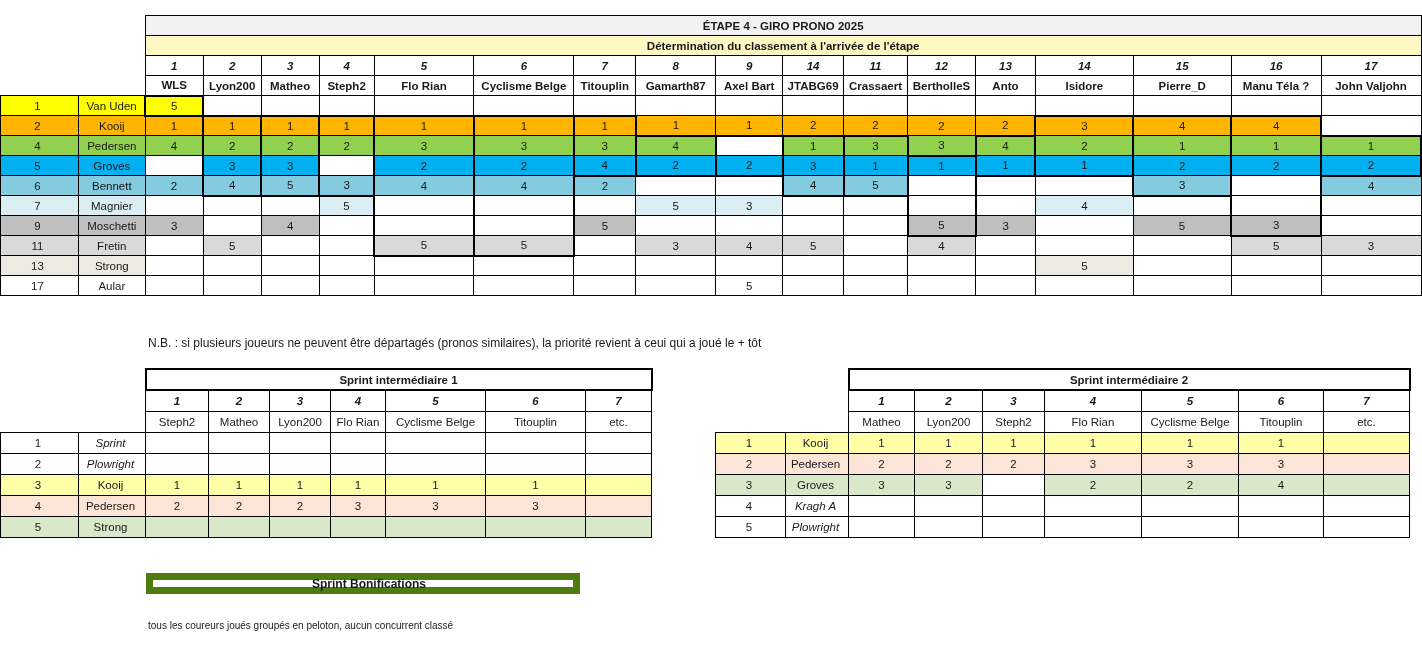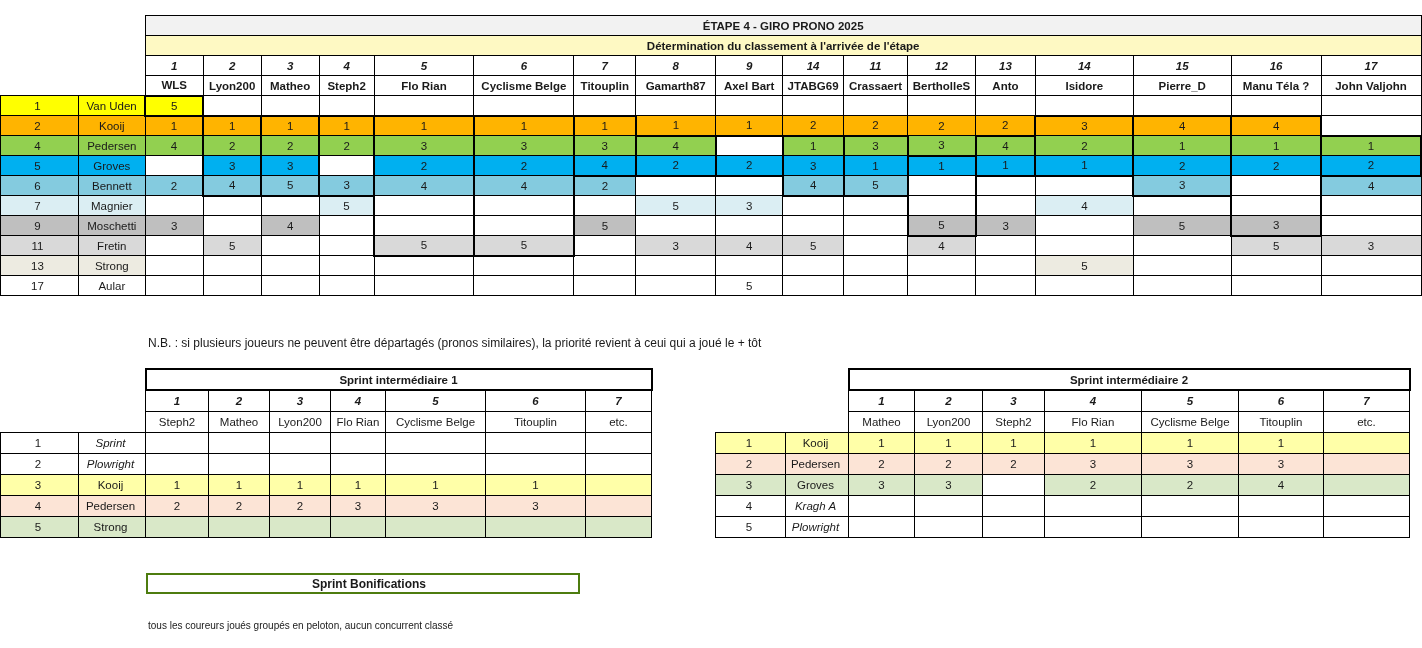--- a/index.html
+++ b/index.html
@@ -48,21 +48,21 @@
   #sprint1{position:absolute;left:0;top:368px;}
   #sprint2{position:absolute;left:715px;top:368px;}
   .sp-rank{text-align:right;padding-right:3px;font-size:11.5px;}
   .sp-rider{text-align:right;padding-right:3px;font-size:11.5px;}
   .y-fill{background:#ffffa8;}
   .p-fill{background:#fce4d6;}
   .g-fill{background:#d9e8c8;}
 
   
   #bonif-box{position:absolute;left:146px;top:573px;width:434px;height:21px;
-             border:2px solid #4d7c0f;box-sizing:border-box;display:flex;
+             border:7px solid #4d7c0f;box-sizing:border-box;display:flex;
              align-items:center;justify-content:center;font-weight:bold;font-size:12px;background:#fff;padding-left:12px;}
   #bonif-note{position:absolute;left:148px;top:620px;font-size:10px;white-space:nowrap;}
 </style>
 </head>
 <body>
 
 <div class="sheet">
 
   <table id="main-table">
     <colgroup>

